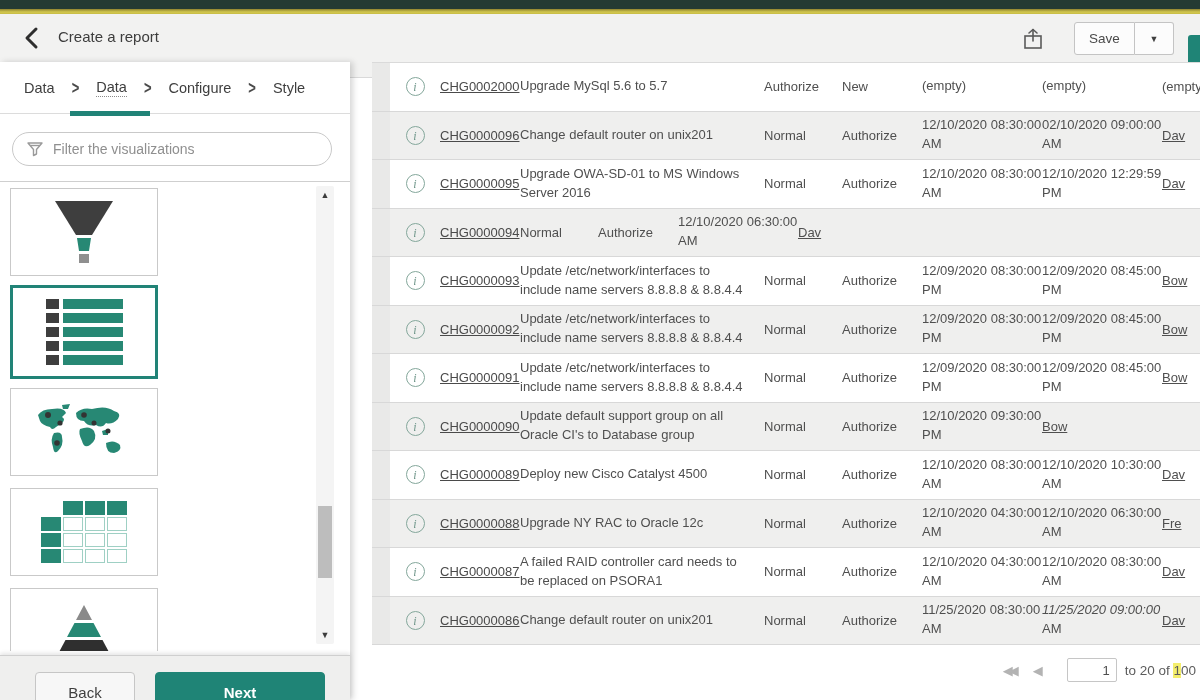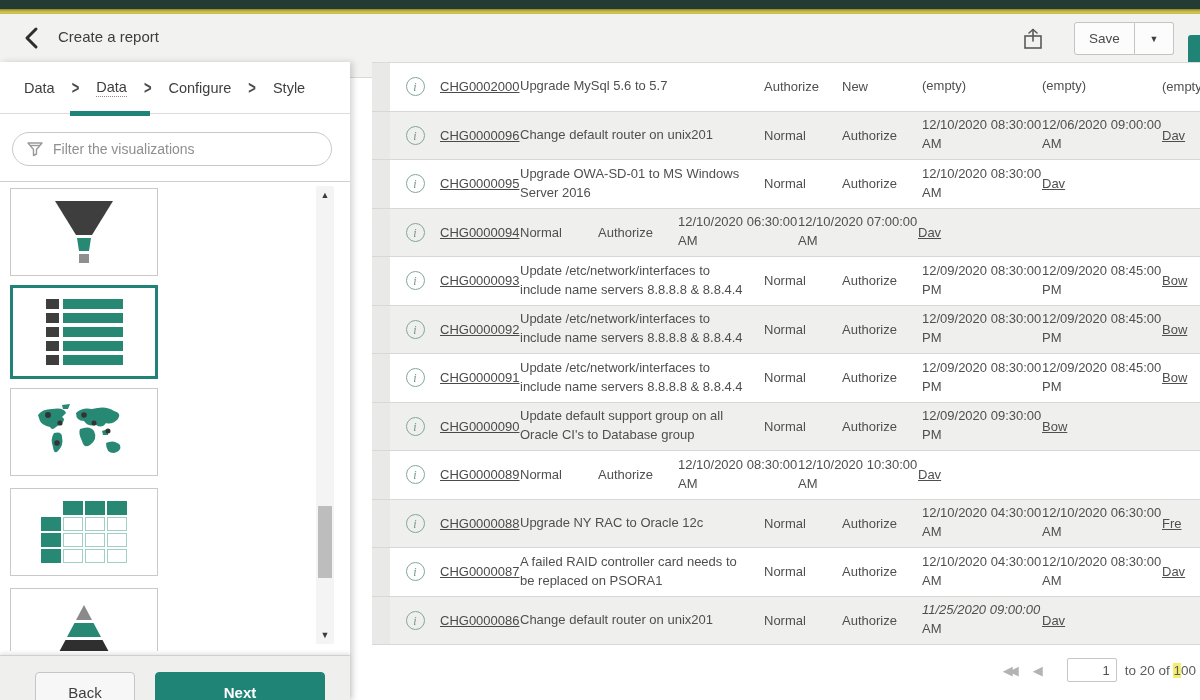--- a/index.html
+++ b/index.html
@@ -276,47 +276,47 @@
   <div class="trow alt">
     <div class="cell gutter"></div>
     <div class="cell info">
       <span class="info-icon">i</span>
     </div>
     <div class="cell number"><a>CHG0000096</a></div>
     <div class="cell desc">Change default router on unix201</div>
     <div class="cell priority">Normal</div>
     <div class="cell state">Authorize</div>
     <div class="cell dt"><span style="white-space: nowrap;">12/10/2020 08:30:00</span> AM</div>
-    <div class="cell dt"><span style="white-space: nowrap;">12/06/2020 09:00:00</span> AM</div>
+    <div class="cell dt"><span style="white-space: nowrap;">02/10/2020 09:00:00</span> AM</div>
     <div class="cell assignee">Dav</div>
   </div>
 
   <div class="trow">
     <div class="cell gutter"></div>
     <div class="cell info">
       <span class="info-icon">i</span>
     </div>
     <div class="cell number"><a>CHG0000095</a></div>
     <div class="cell desc">Upgrade OWA-SD-01 to MS Windows Server 2016</div>
     <div class="cell priority">Normal</div>
     <div class="cell state">Authorize</div>
     <div class="cell dt"><span style="white-space: nowrap;">12/10/2020 08:30:00</span> AM</div>
+    <div class="cell dt"><span style="white-space: nowrap;">12/10/2020 12:29:59</span> PM</div>
     <div class="cell assignee">Dav</div>
   </div>
 
   <div class="trow alt">
     <div class="cell gutter"></div>
     <div class="cell info">
       <span class="info-icon">i</span>
     </div>
     <div class="cell number"><a>CHG0000094</a></div>
     <div class="cell priority">Normal</div>
     <div class="cell state">Authorize</div>
     <div class="cell dt"><span style="white-space: nowrap;">12/10/2020 06:30:00</span> AM</div>
-    <div class="cell dt"><span style="white-space: nowrap;">12/10/2020 07:00:00</span> AM</div>
     <div class="cell assignee">Dav</div>
   </div>
 
   <div class="trow">
     <div class="cell gutter"></div>
     <div class="cell info">
       <span class="info-icon">i</span>
     </div>
     <div class="cell number"><a>CHG0000093</a></div>
     <div class="cell desc">Update /etc/network/interfaces to include name servers 8.8.8.8 &amp; 8.8.4.4</div>
@@ -357,30 +357,31 @@
 
   <div class="trow alt">
     <div class="cell gutter"></div>
     <div class="cell info">
       <span class="info-icon">i</span>
     </div>
     <div class="cell number"><a>CHG0000090</a></div>
     <div class="cell desc">Update default support group on all Oracle CI's to Database group</div>
     <div class="cell priority">Normal</div>
     <div class="cell state">Authorize</div>
-    <div class="cell dt"><span style="white-space: nowrap;">12/09/2020 09:30:00</span> PM</div>
+    <div class="cell dt"><span style="white-space: nowrap;">12/10/2020 09:30:00</span> PM</div>
     <div class="cell assignee">Bow</div>
   </div>
 
   <div class="trow">
     <div class="cell gutter"></div>
     <div class="cell info">
       <span class="info-icon">i</span>
     </div>
     <div class="cell number"><a>CHG0000089</a></div>
+    <div class="cell desc">Deploy new Cisco Catalyst 4500</div>
     <div class="cell priority">Normal</div>
     <div class="cell state">Authorize</div>
     <div class="cell dt"><span style="white-space: nowrap;">12/10/2020 08:30:00</span> AM</div>
     <div class="cell dt"><span style="white-space: nowrap;">12/10/2020 10:30:00</span> AM</div>
     <div class="cell assignee">Dav</div>
   </div>
 
   <div class="trow alt">
     <div class="cell gutter"></div>
     <div class="cell info">
@@ -411,20 +412,21 @@
 
   <div class="trow alt">
     <div class="cell gutter"></div>
     <div class="cell info">
       <span class="info-icon">i</span>
     </div>
     <div class="cell number"><a>CHG0000086</a></div>
     <div class="cell desc">Change default router on unix201</div>
     <div class="cell priority">Normal</div>
     <div class="cell state">Authorize</div>
+    <div class="cell dt"><span style="white-space: nowrap;">11/25/2020 08:30:00</span> AM</div>
     <div class="cell dt"><span style="white-space: nowrap; font-style: italic;">11/25/2020 09:00:00</span> AM</div>
     <div class="cell assignee">Dav</div>
   </div>
 </div>
 </div>
 
 <div class="pagination">
   <span class="pg-first">◀◀</span>
   <span class="pg-prev">◀</span>
   <input class="pg-input" value="1" style="">

